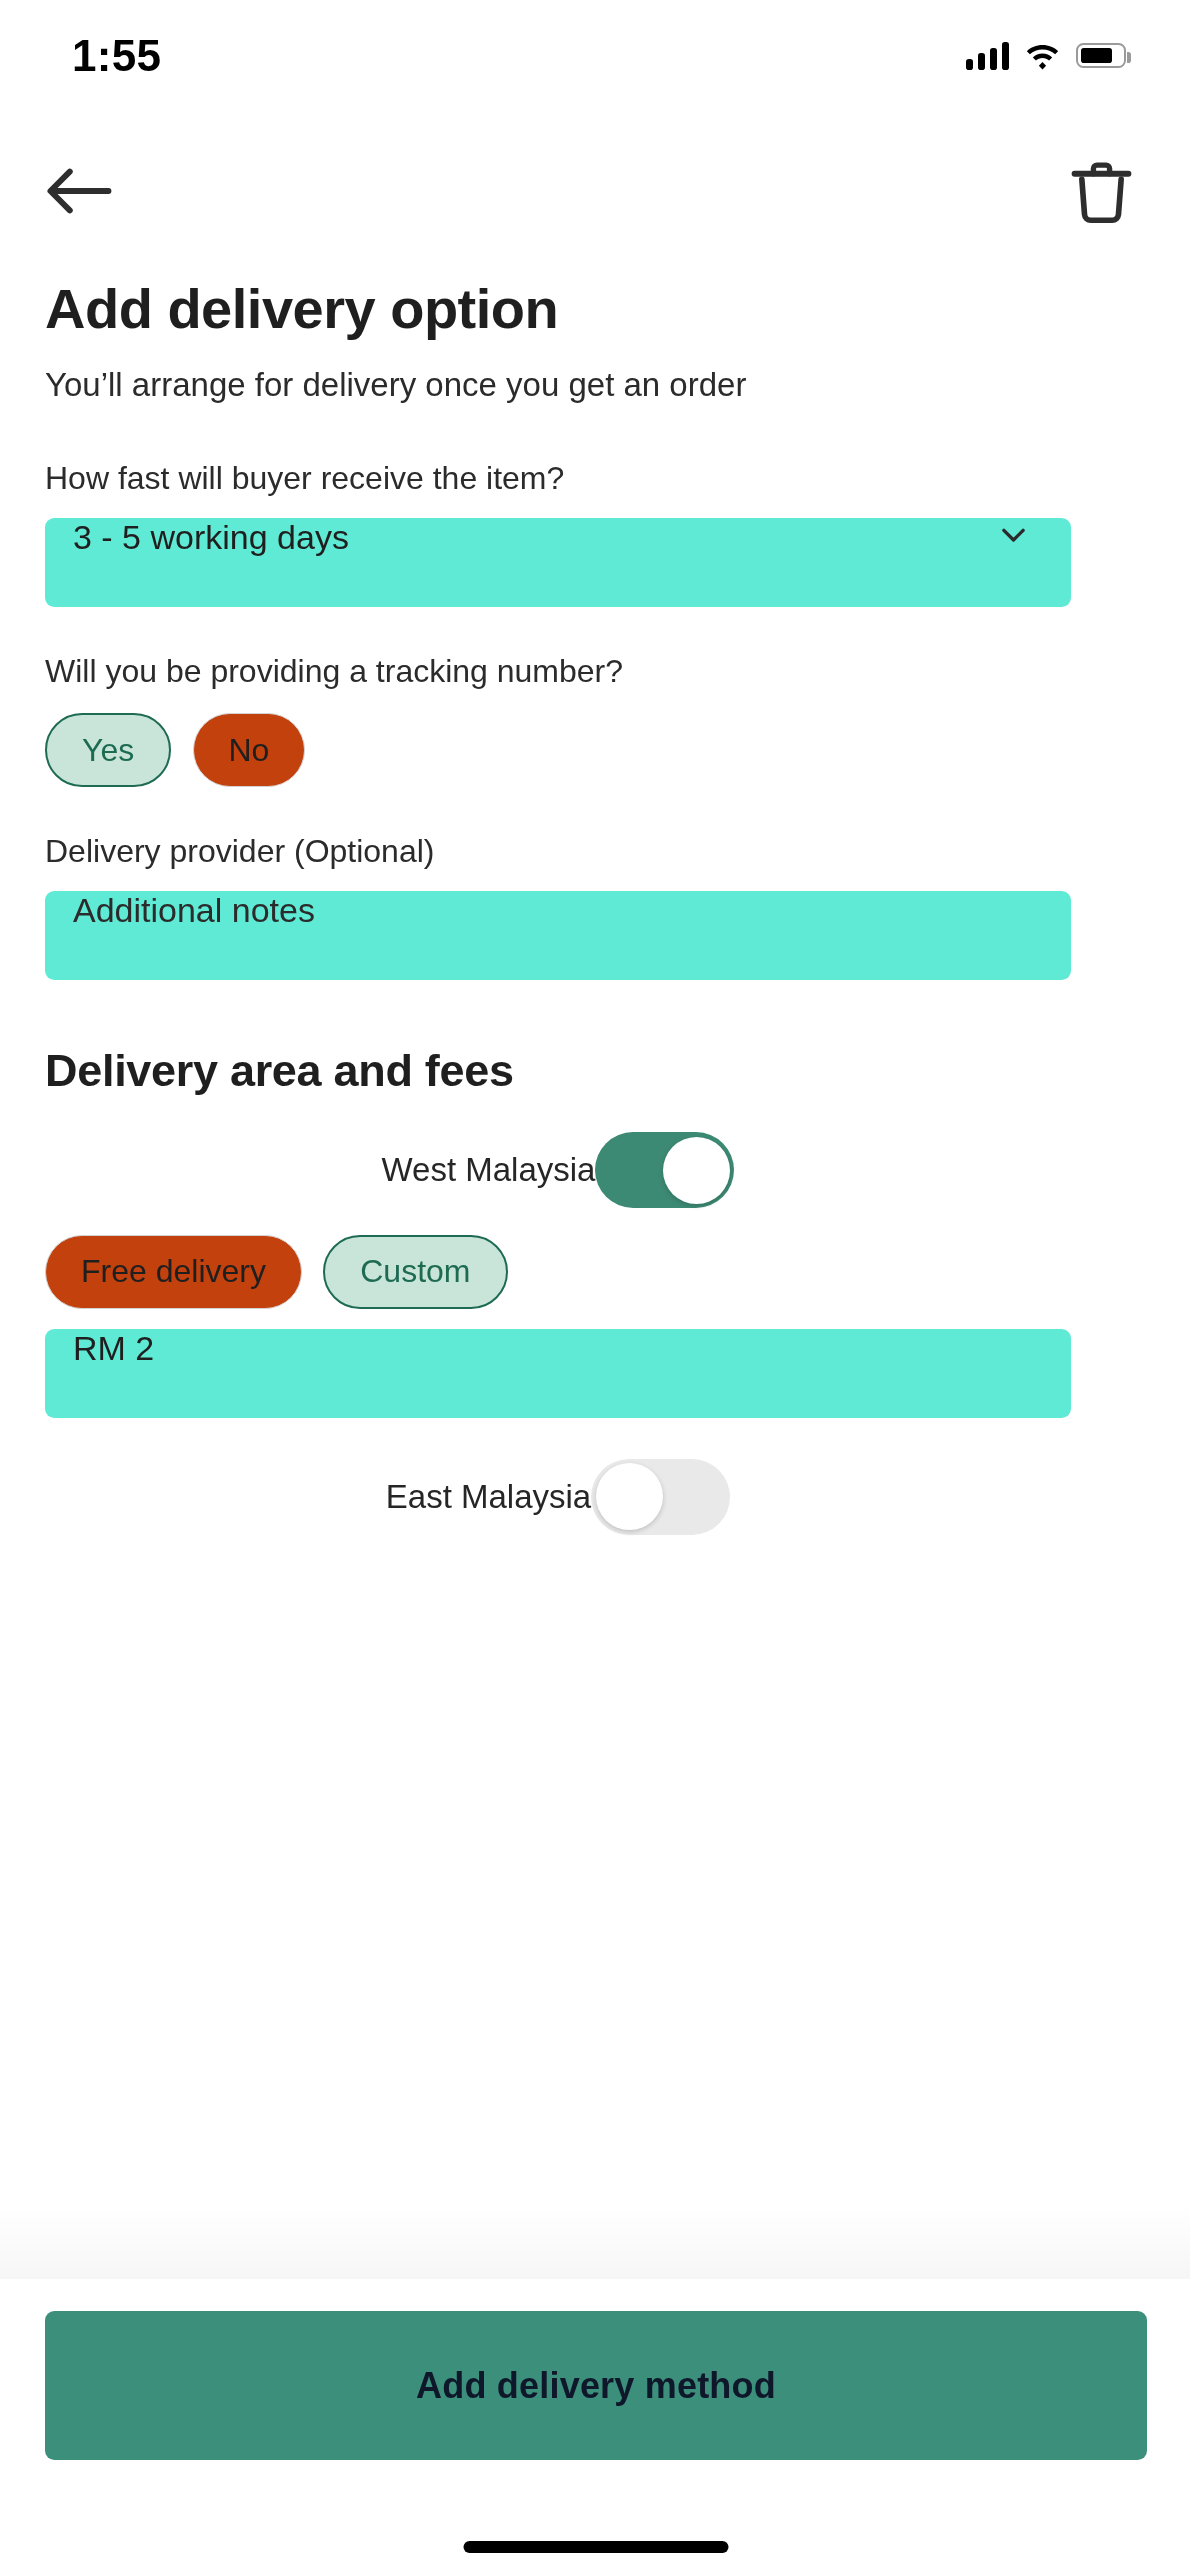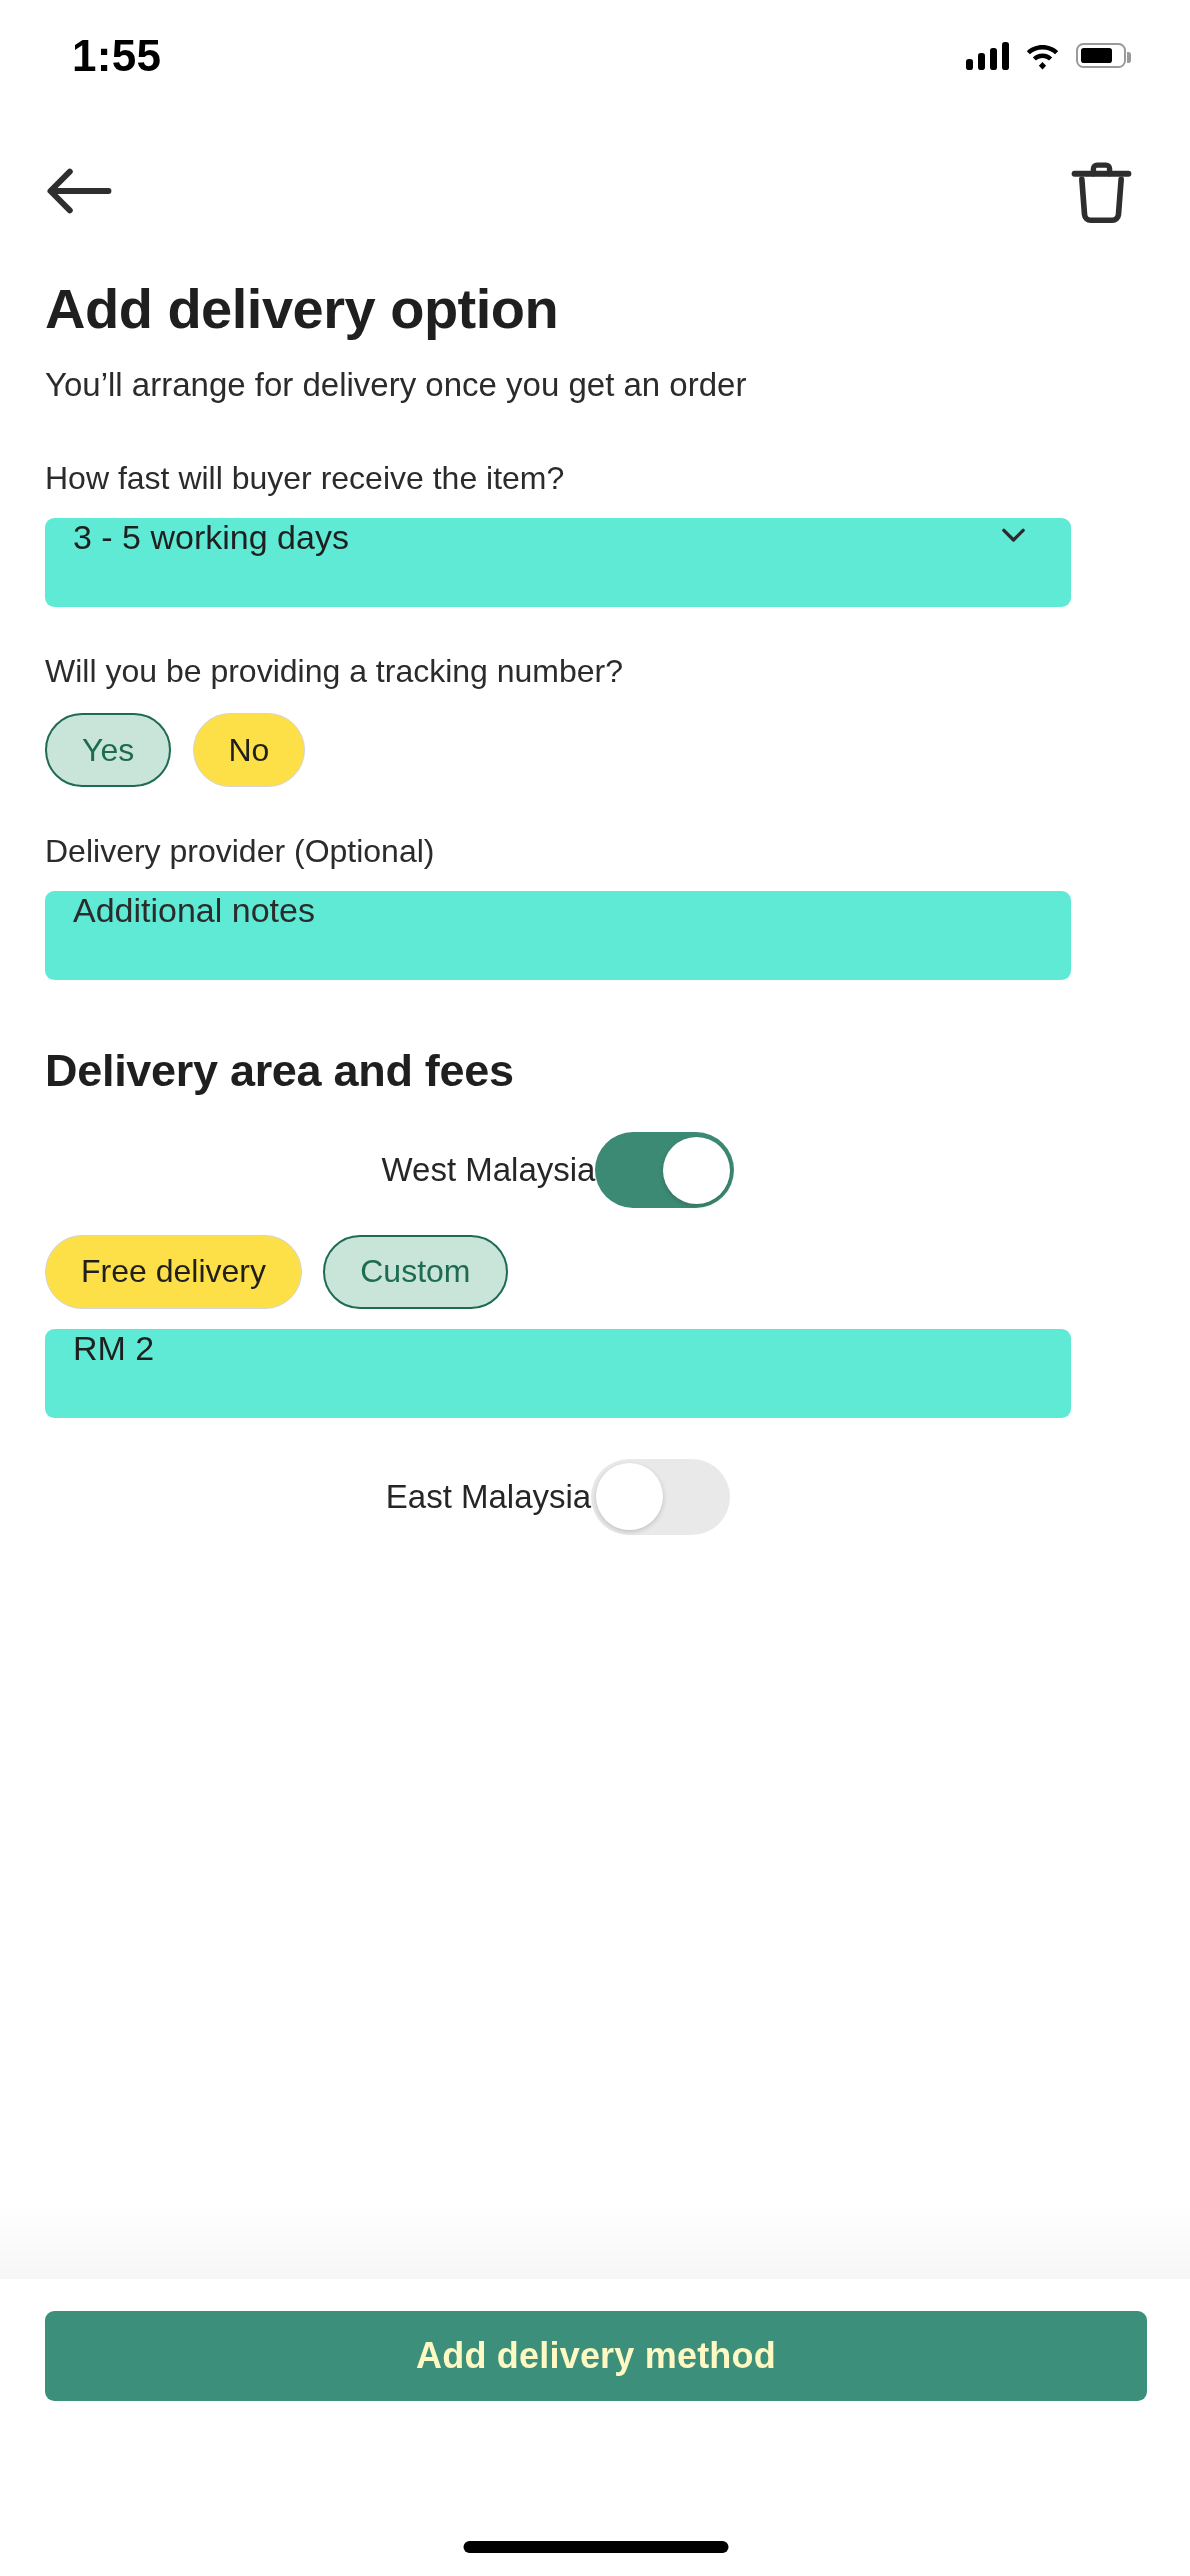--- a/index.html
+++ b/index.html
@@ -78,21 +78,21 @@
     font-size:34px; color:#1f1f1f;
   }
   .input-box.placeholder{ color:#2b2b2b; }
   .chev{ width:33px; height:33px; margin-right:13px; }
 
   .pill-row{ display:flex; gap:21.3px; margin-top:23px; }
   .pill{
     height:74px; border-radius:41px;
     display:flex; align-items:center; justify-content:center;
     font-size:32px; padding:0 35px;
-    background:#fde047; border:1.9px solid #d4d4d4; color:#1f1f1f;
+    background:#c2410c; border:1.9px solid #d4d4d4; color:#1f1f1f;
     white-space:nowrap;
   }
   .pill.selected{
     background:#c9e4d8; border:2.8px solid #1e6b53; color:#1e6b53;
   }
 
   .section-title{
     font-size:45px; font-weight:700; color:#1f1f1f; letter-spacing:-0.3px;
   }
 
@@ -118,22 +118,22 @@
   .bottom-fade{
     position:absolute; left:0; bottom:297px; width:1191px; height:74px;
     background:linear-gradient(to bottom, rgba(255,255,255,0) 0%, rgba(0,0,0,0.035) 100%);
   }
   .bottom-bar{
     position:absolute; left:0; bottom:0; width:1191px; height:297px;
     background:#ffffff;
   }
   .cta-button{
     position:absolute; left:45px; top:32px;
-    width:1102px; height:90px; border-radius:9.3px;
-    background:#3c8f7b; color:#fef9c3;
+    width:1102px; height:149px; border-radius:9.3px;
+    background:#3c8f7b; color:#0f172a;
     display:flex; align-items:center; justify-content:center;
     font-size:36px; font-weight:700; letter-spacing:0.2px;
     border:none; font-family:"Liberation Sans", sans-serif;
   }
   .home-indicator{
     position:absolute; left:50%; transform:translateX(-50%);
     bottom:23px; width:265px; height:12px; border-radius:6.5px; background:#000;
   }
   .sp-34{ height:32px; }
   .sp-40{ height:37px; }

